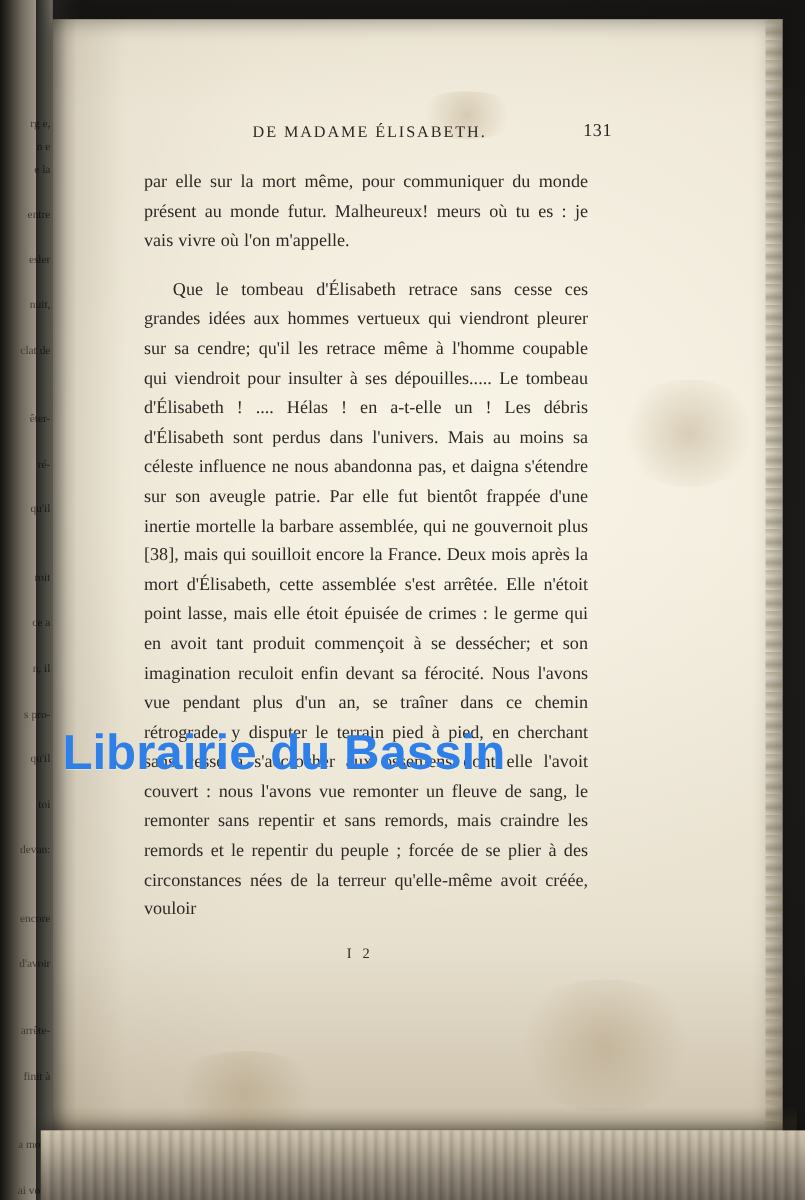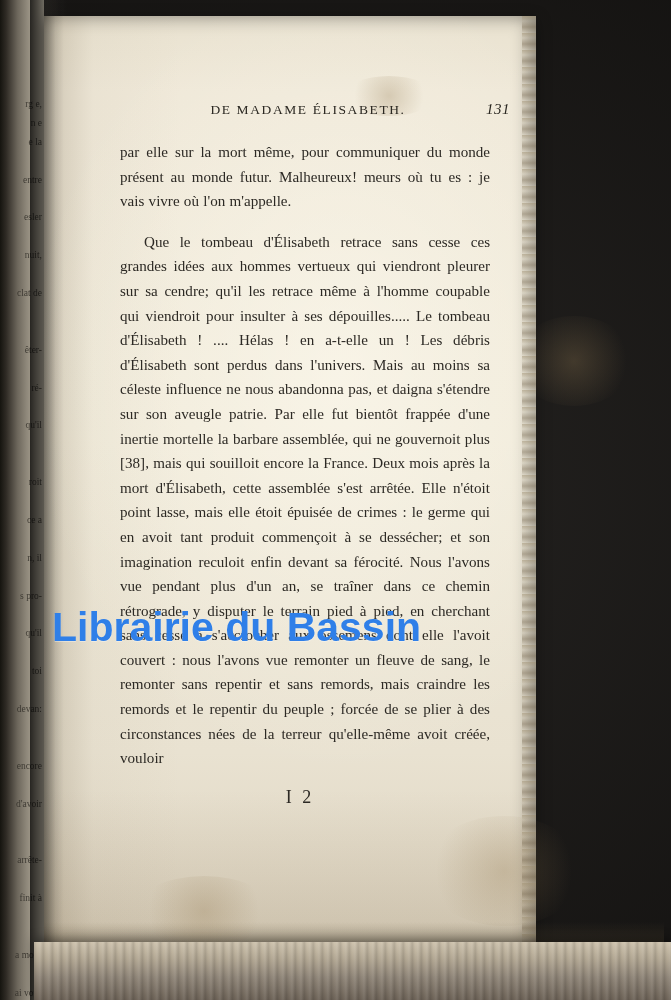--- a/index.html
+++ b/index.html
@@ -73,21 +73,21 @@
     height: 1000px;
     background: linear-gradient(90deg, rgba(0,0,0,0.75) 0%, rgba(0,0,0,0.45) 35%, rgba(0,0,0,0.10) 75%, rgba(0,0,0,0) 100%);
     pointer-events: none;
   }
 
   
   .page {
     position: absolute;
     left: 44px;
     top: 16px;
-    width: 492px;
+    width: 608px;
     height: 944px;
     background:
       linear-gradient(180deg, #e9e2d0 0%, #efe8d8 8%, #f0ead9 45%, #e9e2d1 78%, #ded5c2 96%, #cfc6b2 100%);
     box-shadow: -6px 0 18px rgba(0,0,0,0.45) inset, 0 4px 14px rgba(0,0,0,0.35);
   }
   .page-tint {
     position: absolute;
     inset: 0;
     background:
       radial-gradient(90% 60% at 60% 38%, rgba(255,252,242,0.55), rgba(214,204,184,0) 70%),
@@ -163,39 +163,38 @@
     padding-left: 6px;
   }
   .folio {
     position: absolute;
     right: -4px;
     bottom: 0;
     font-size: 15px;
     letter-spacing: 0.5px;
     font-variant: normal;
     text-transform: none;
-    font-style: italic;
   }
   p.body {
     margin: 16px;
     font-size: 15.1px;
     line-height: 24.6px;
     text-align: justify;
     text-justify: inter-word;
     color: #2c2924;
     word-spacing: 0.5px;
   }
   p.body + p.body {
     text-indent: 24px;
     margin-top: 2px;
     font-family: Liberation Serif, serif;
   }
   .signature {
     text-align: center;
-    font-size: 18px;
+    font-size: 12px;
     letter-spacing: 3px;
     color: #2c2924;
     padding-right: 10px;
   }
 
   
   .watermark {
     position: absolute;
     left: 52px;
     top: 604px;

